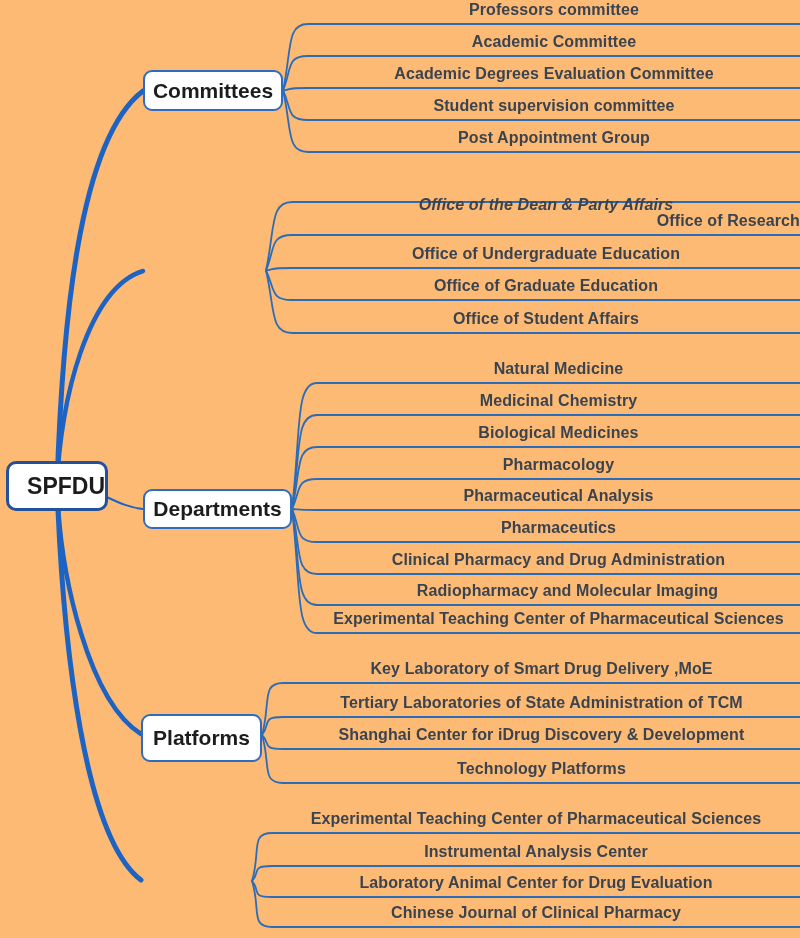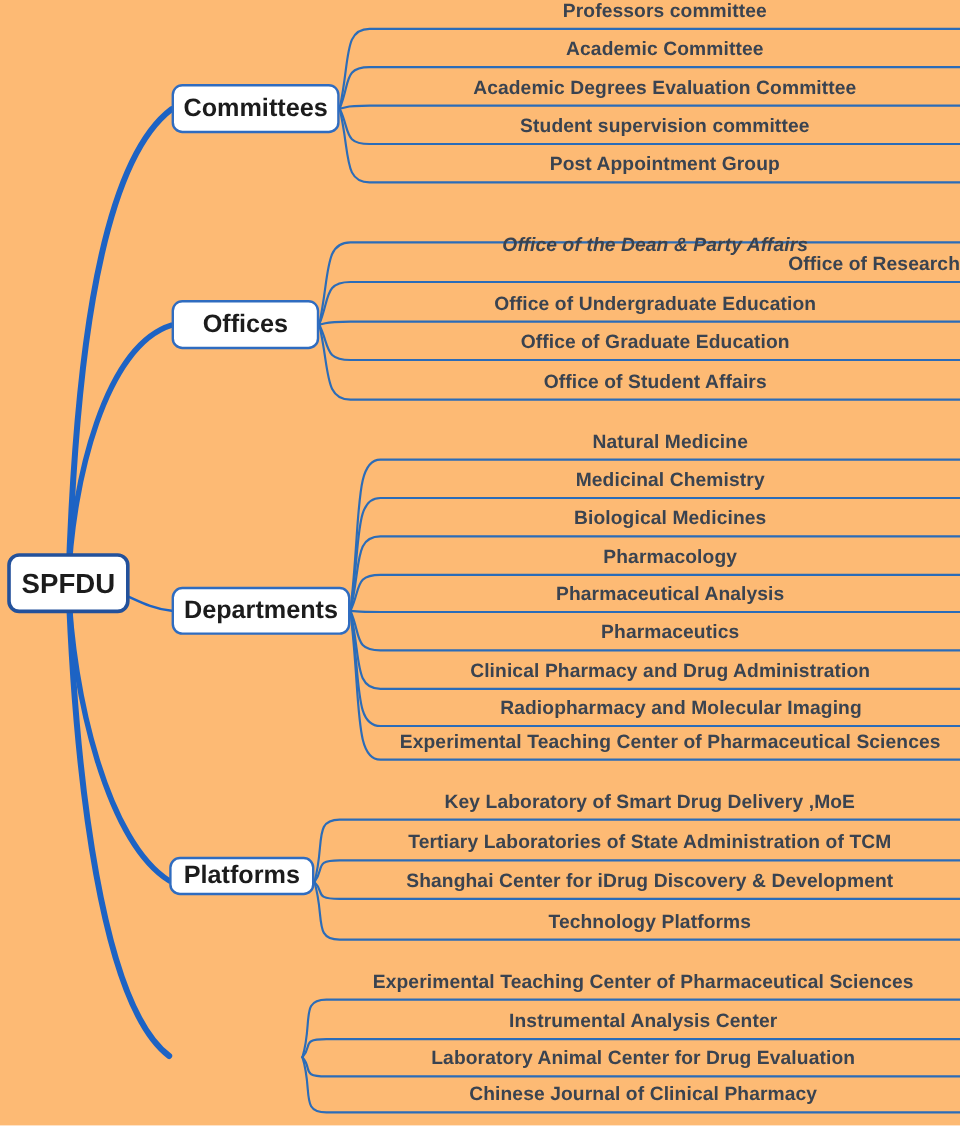--- a/index.html
+++ b/index.html
@@ -90,42 +90,39 @@
     <div class="leaf-label" style="left: 308px; top: 94px; width: 492px;">Student supervision committee</div>
     <div class="leaf-label" style="left: 308px; top: 126px; width: 492px;">Post Appointment Group</div>
     <div class="node-box branch-box" style="left: 143px; top: 70px; width: 140px; height: 41px;">
       <span>Committees</span>
     </div>
     <div class="leaf-label" style="left: 292px; top: 193px; width: 508px; font-style: italic;">Office of  the Dean &amp; Party Affairs</div>
     <div class="leaf-label" style="left: 292px; top: 209px; width: 508px; text-align: right;">Office of Research</div>
     <div class="leaf-label" style="left: 292px; top: 242px; width: 508px;">Office of Undergraduate Education</div>
     <div class="leaf-label" style="left: 292px; top: 274px; width: 508px;">Office of Graduate Education</div>
     <div class="leaf-label" style="left: 292px; top: 307px; width: 508px;">Office of Student Affairs</div>
-    <div class="node-box branch-box" style="left: 143px; top: 250px; width: 123px; height: 41px;">
-      <span>Offices</span>
-    </div>
     <div class="leaf-label" style="left: 317px; top: 357px; width: 483px;">Natural Medicine</div>
     <div class="leaf-label" style="left: 317px; top: 389px; width: 483px;">Medicinal Chemistry</div>
     <div class="leaf-label" style="left: 317px; top: 421px; width: 483px;">Biological Medicines</div>
     <div class="leaf-label" style="left: 317px; top: 453px; width: 483px;">Pharmacology</div>
     <div class="leaf-label" style="left: 317px; top: 484px; width: 483px;">Pharmaceutical Analysis</div>
     <div class="leaf-label" style="left: 317px; top: 516px; width: 483px;">Pharmaceutics</div>
     <div class="leaf-label" style="left: 317px; top: 548px; width: 483px;">Clinical Pharmacy and Drug Administration</div>
     <div class="leaf-label" style="left: 326px; top: 579px; width: 483px;">Radiopharmacy and Molecular Imaging</div>
     <div class="leaf-label" style="left: 317px; top: 607px; width: 483px;">Experimental Teaching Center of Pharmaceutical Sciences</div>
     <div class="node-box branch-box" style="left: 143px; top: 489px; width: 149px; height: 40px;">
       <span>Departments</span>
     </div>
     <div class="leaf-label" style="left: 283px; top: 657px; width: 517px;">Key Laboratory of Smart Drug Delivery ,MoE</div>
     <div class="leaf-label" style="left: 283px; top: 691px; width: 517px;">Tertiary Laboratories of State Administration of TCM</div>
     <div class="leaf-label" style="left: 283px; top: 723px; width: 517px;">Shanghai Center for iDrug Discovery &amp; Development</div>
     <div class="leaf-label" style="left: 283px; top: 757px; width: 517px;">Technology Platforms</div>
-    <div class="node-box branch-box" style="left: 141px; top: 714px; width: 121px; height: 32px;">
+    <div class="node-box branch-box" style="left: 141px; top: 714px; width: 121px; height: 48px;">
       <span>Platforms</span>
     </div>
     <div class="leaf-label" style="left: 272px; top: 807px; width: 528px;">Experimental Teaching Center of Pharmaceutical Sciences</div>
     <div class="leaf-label" style="left: 272px; top: 840px; width: 528px;">Instrumental Analysis Center</div>
     <div class="leaf-label" style="left: 272px; top: 871px; width: 528px;">Laboratory Animal Center for Drug Evaluation</div>
     <div class="leaf-label" style="left: 272px; top: 901px; width: 528px;">Chinese Journal of Clinical Pharmacy</div>
-    <div class="node-box root-box" style="left: 6px; top: 461px; width: 102px; height: 50px;">
+    <div class="node-box root-box" style="left: 6px; top: 461px; width: 102px; height: 50px; justify-content: flex-end;">
       <span>SPFDU</span>
     </div>
   </div>
 
 </body></html>

